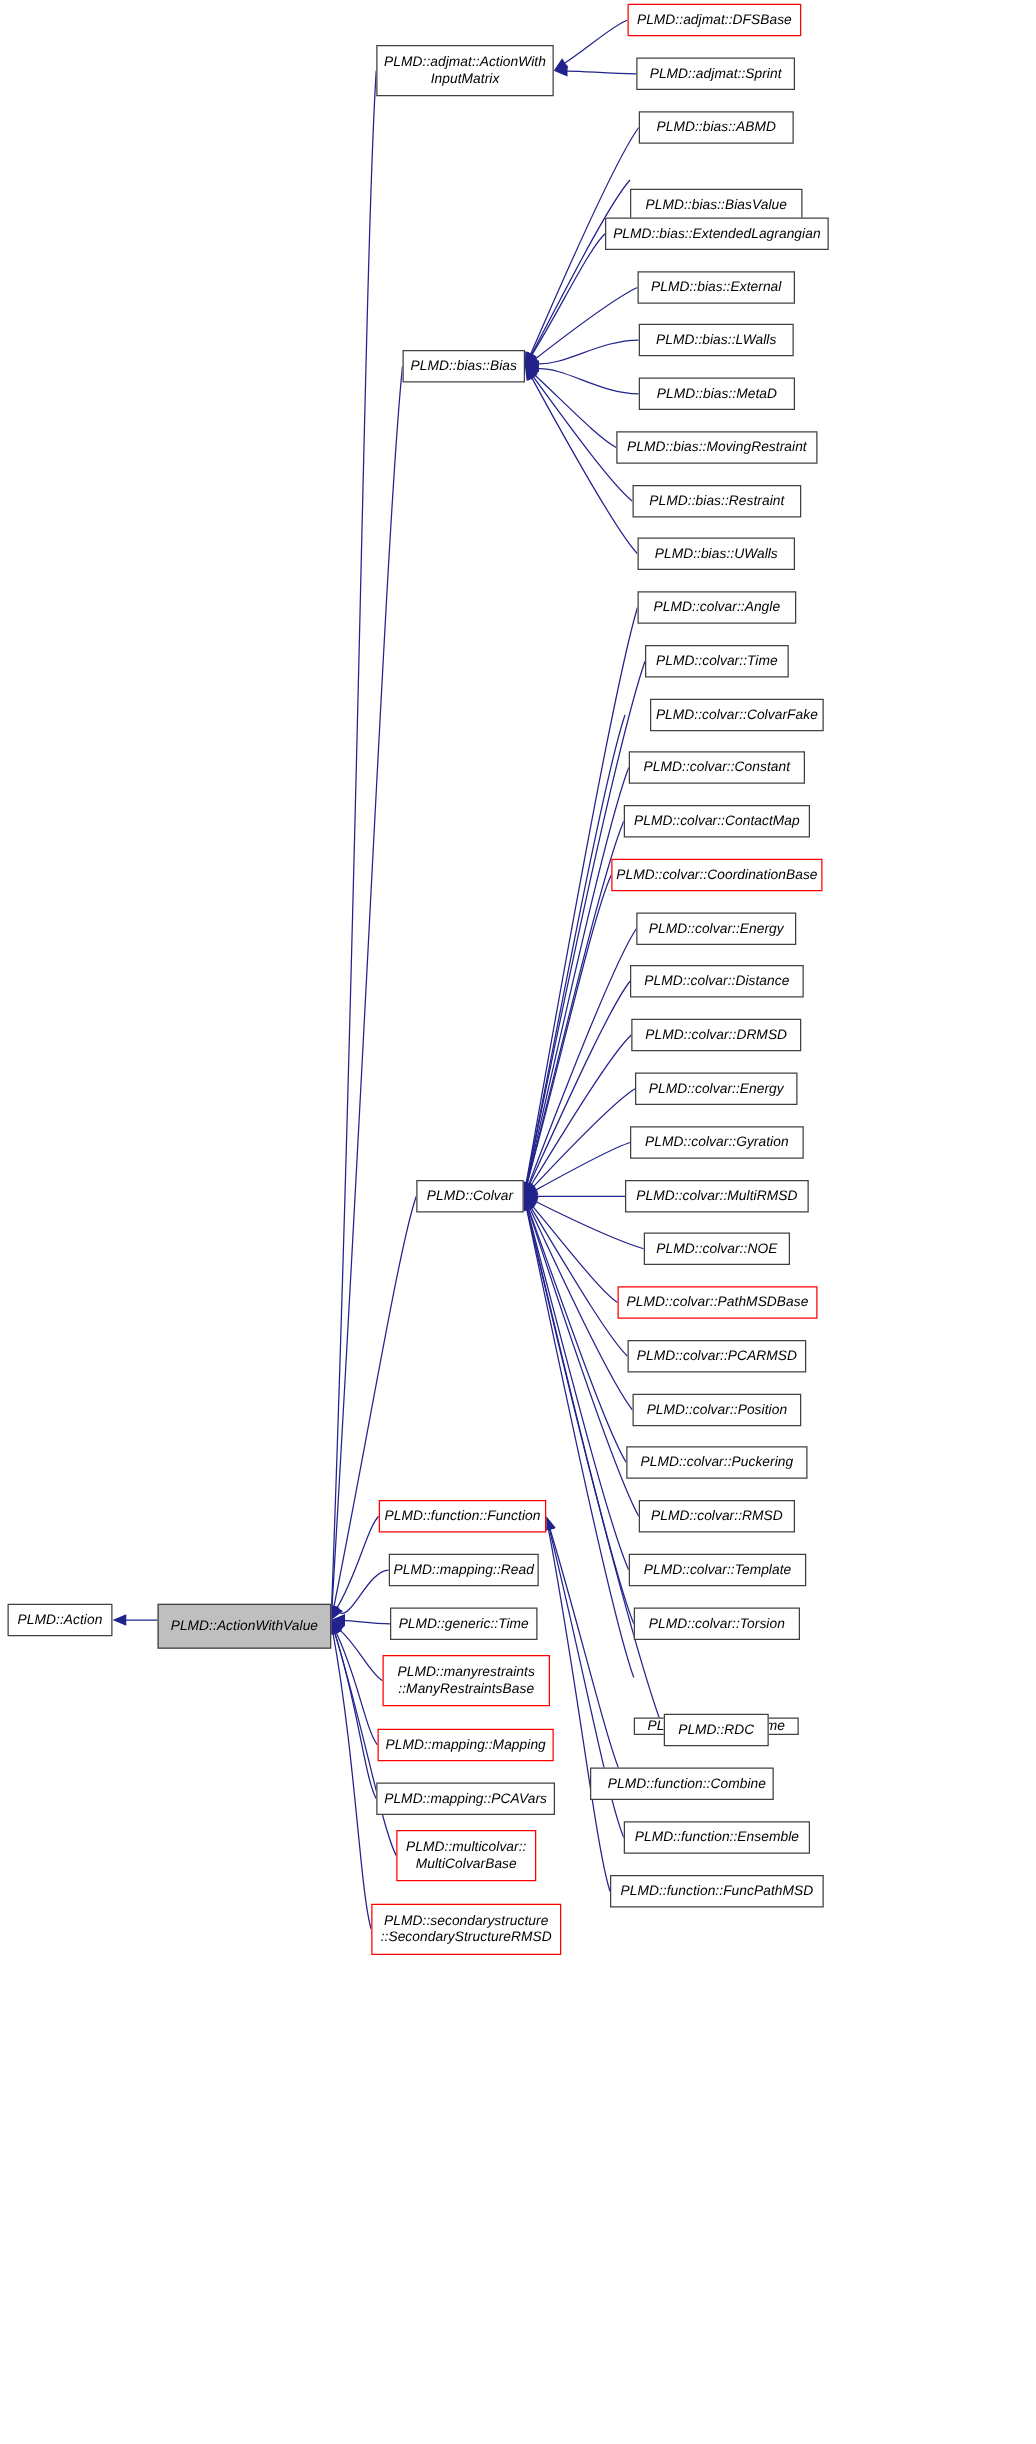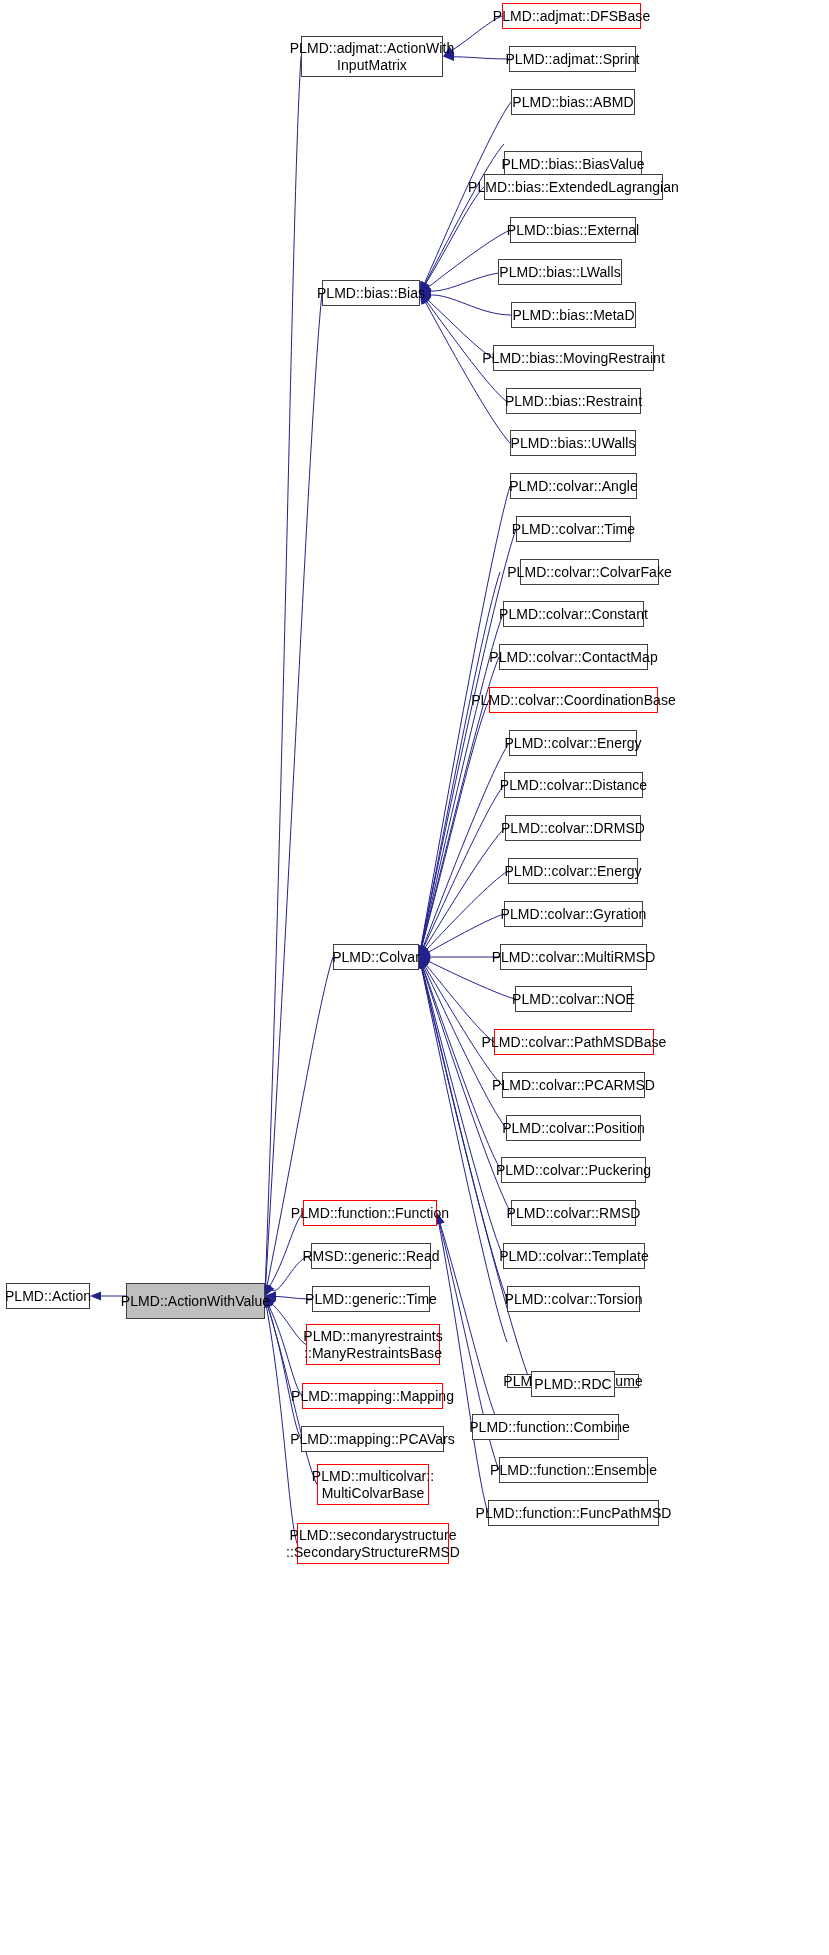--- a/index.html
+++ b/index.html
@@ -8,27 +8,28 @@
   #edges { position:absolute; left:0; top:0; width:829px; height:1955px; }
   .node {
     position:absolute;
     box-sizing:border-box;
     background:#ffffff;
     border:1px solid #404040;
     display:flex;
     align-items:center;
     justify-content:center;
     text-align:center;
-    font-size:14px;
+    font-size:11px;
     color:#000000;
     line-height:1.16;
     letter-spacing:0.05px;
     white-space:pre-line;
     z-index:5;
     padding:0 3px;
+    font-style:italic;
   }
   .node.red { border-color:#ff0000; }
   .node.focus { background:#bfbfbf; border-color:#404040; }
 </style>
 </head>
 <body>
 
 <div id="diagram">
   <svg id="edges" xmlns="http://www.w3.org/2000/svg" viewBox="0 0 829 1955">
       <path d="M502,16 C489.3875,20.86 470.7475,38.275 450.42004488840604,51.406579356263656" fill="none" stroke="#22228c" stroke-width="1"></path>
@@ -132,21 +133,21 @@
     <div class="node focus" style="left: 126px; top: 1283px; width: 139px; height: 36px;">PLMD::ActionWithValue</div>
     <div class="node" style="left: 301px; top: 36px; width: 142px; height: 41px;">PLMD::adjmat::ActionWith
 InputMatrix</div>
     <div class="node red" style="left: 502px; top: 3px; width: 139px; height: 26px;">PLMD::adjmat::DFSBase</div>
     <div class="node" style="left: 509px; top: 46px; width: 127px; height: 26px;">PLMD::adjmat::Sprint</div>
     <div class="node" style="left: 322px; top: 280px; width: 98px; height: 26px;">PLMD::bias::Bias</div>
     <div class="node" style="left: 511px; top: 89px; width: 124px; height: 26px;">PLMD::bias::ABMD</div>
     <div class="node" style="left: 504px; top: 131px; width: 138px; height: 26px; margin-top: 20px;">PLMD::bias::BiasValue</div>
     <div class="node" style="left: 484px; top: 174px; width: 179px; height: 26px;">PLMD::bias::ExtendedLagrangian</div>
     <div class="node" style="left: 510px; top: 217px; width: 126px; height: 26px;">PLMD::bias::External</div>
-    <div class="node" style="left: 498px; top: 259px; width: 124px; height: 26px;">PLMD::bias::LWalls</div>
+    <div class="node" style="left: 511px; top: 259px; width: 124px; height: 26px;">PLMD::bias::LWalls</div>
     <div class="node" style="left: 511px; top: 302px; width: 125px; height: 26px;">PLMD::bias::MetaD</div>
     <div class="node" style="left: 493px; top: 345px; width: 161px; height: 26px;">PLMD::bias::MovingRestraint</div>
     <div class="node" style="left: 506px; top: 388px; width: 135px; height: 26px;">PLMD::bias::Restraint</div>
     <div class="node" style="left: 510px; top: 430px; width: 126px; height: 26px;">PLMD::bias::UWalls</div>
     <div class="node" style="left: 333px; top: 944px; width: 86px; height: 26px;">PLMD::Colvar</div>
     <div class="node" style="left: 510px; top: 473px; width: 127px; height: 26px;">PLMD::colvar::Angle</div>
     <div class="node" style="left: 516px; top: 516px; width: 115px; height: 26px;">PLMD::colvar::Time</div>
     <div class="node" style="left: 520px; top: 559px; width: 139px; height: 26px; text-align: center;">PLMD::colvar::ColvarFake</div>
     <div class="node" style="left: 503px; top: 601px; width: 141px; height: 26px;">PLMD::colvar::Constant</div>
     <div class="node" style="left: 499px; top: 644px; width: 149px; height: 26px;">PLMD::colvar::ContactMap</div>
@@ -164,21 +165,21 @@
     <div class="node" style="left: 501px; top: 1157px; width: 145px; height: 26px;">PLMD::colvar::Puckering</div>
     <div class="node" style="left: 511px; top: 1200px; width: 125px; height: 26px;">PLMD::colvar::RMSD</div>
     <div class="node" style="left: 503px; top: 1243px; width: 142px; height: 26px;">PLMD::colvar::Template</div>
     <div class="node" style="left: 507px; top: 1286px; width: 133px; height: 26px;">PLMD::colvar::Torsion</div>
     <div class="node" style="left: 507px; top: 1329px; width: 132px; height: 14px; margin-top: 45px;">PLMD::colvar::Volume</div>
     <div class="node" style="left: 531px; top: 1371px; width: 84px; height: 26px;">PLMD::RDC</div>
     <div class="node" style="left: 472px; top: 1414px; width: 147px; height: 26px; padding-left: 11px;">PLMD::function::Combine</div>
     <div class="node" style="left: 499px; top: 1457px; width: 149px; height: 26px;">PLMD::function::Ensemble</div>
     <div class="node" style="left: 488px; top: 1500px; width: 171px; height: 26px;">PLMD::function::FuncPathMSD</div>
     <div class="node red" style="left: 303px; top: 1200px; width: 134px; height: 26px;">PLMD::function::Function</div>
-    <div class="node" style="left: 311px; top: 1243px; width: 120px; height: 26px;">RMSD::generic::Read</div>
+    <div class="node" style="left: 311px; top: 1243px; width: 120px; height: 26px;">PLMD::mapping::Read</div>
     <div class="node" style="left: 312px; top: 1286px; width: 118px; height: 26px;">PLMD::generic::Time</div>
     <div class="node red" style="left: 306px; top: 1324px; width: 134px; height: 41px;">PLMD::manyrestraints
 ::ManyRestraintsBase</div>
     <div class="node red" style="left: 302px; top: 1383px; width: 141px; height: 26px;">PLMD::mapping::Mapping</div>
     <div class="node" style="left: 301px; top: 1426px; width: 143px; height: 26px;">PLMD::mapping::PCAVars</div>
     <div class="node red" style="left: 317px; top: 1464px; width: 112px; height: 41px;">PLMD::multicolvar::
 MultiColvarBase</div>
     <div class="node red" style="left: 297px; top: 1523px; width: 152px; height: 41px;">PLMD::secondarystructure
 ::SecondaryStructureRMSD</div>
   </div>

